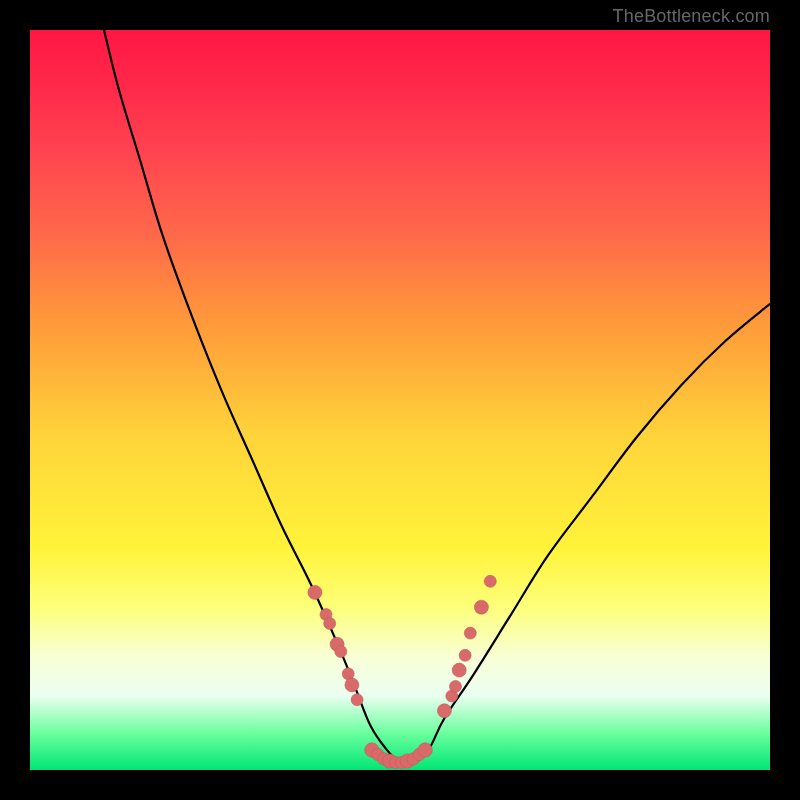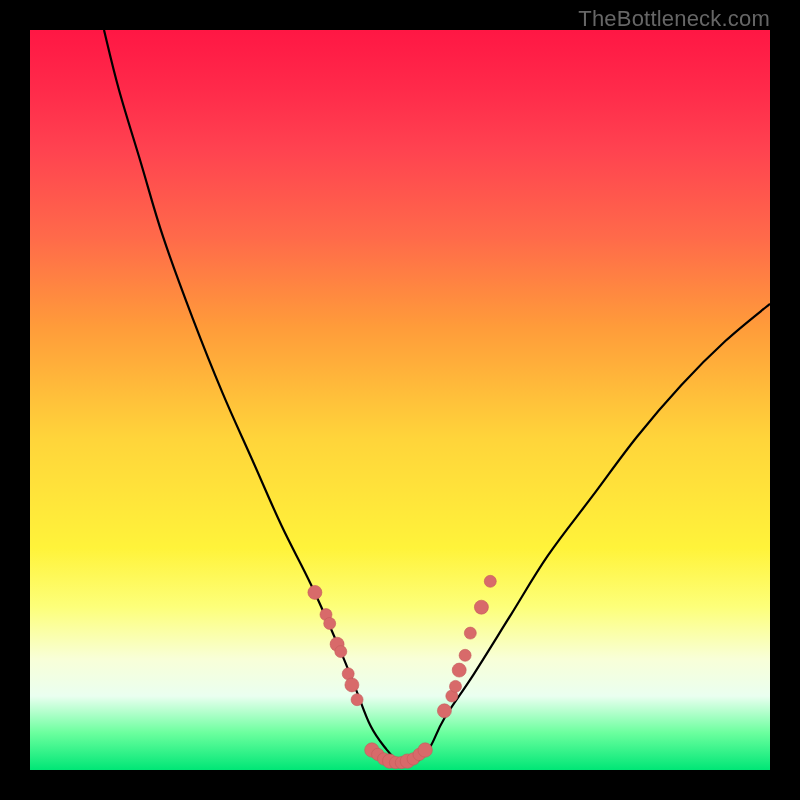--- a/index.html
+++ b/index.html
@@ -47,21 +47,21 @@
   .curve-layer {
     position: absolute;
     left: 0; top: 0;
     width: 740px;
     height: 740px;
   }
   .watermark {
     position: absolute;
     top: 6px;
     right: 30px;
-    font-size: 22px;
+    font-size: 18px;
     font-weight: 500;
     color: #666;
     letter-spacing: 0.2px;
   }
 </style>
 </head>
 <body>
 
 <div class="frame">
   <div class="watermark">TheBottleneck.com</div>

